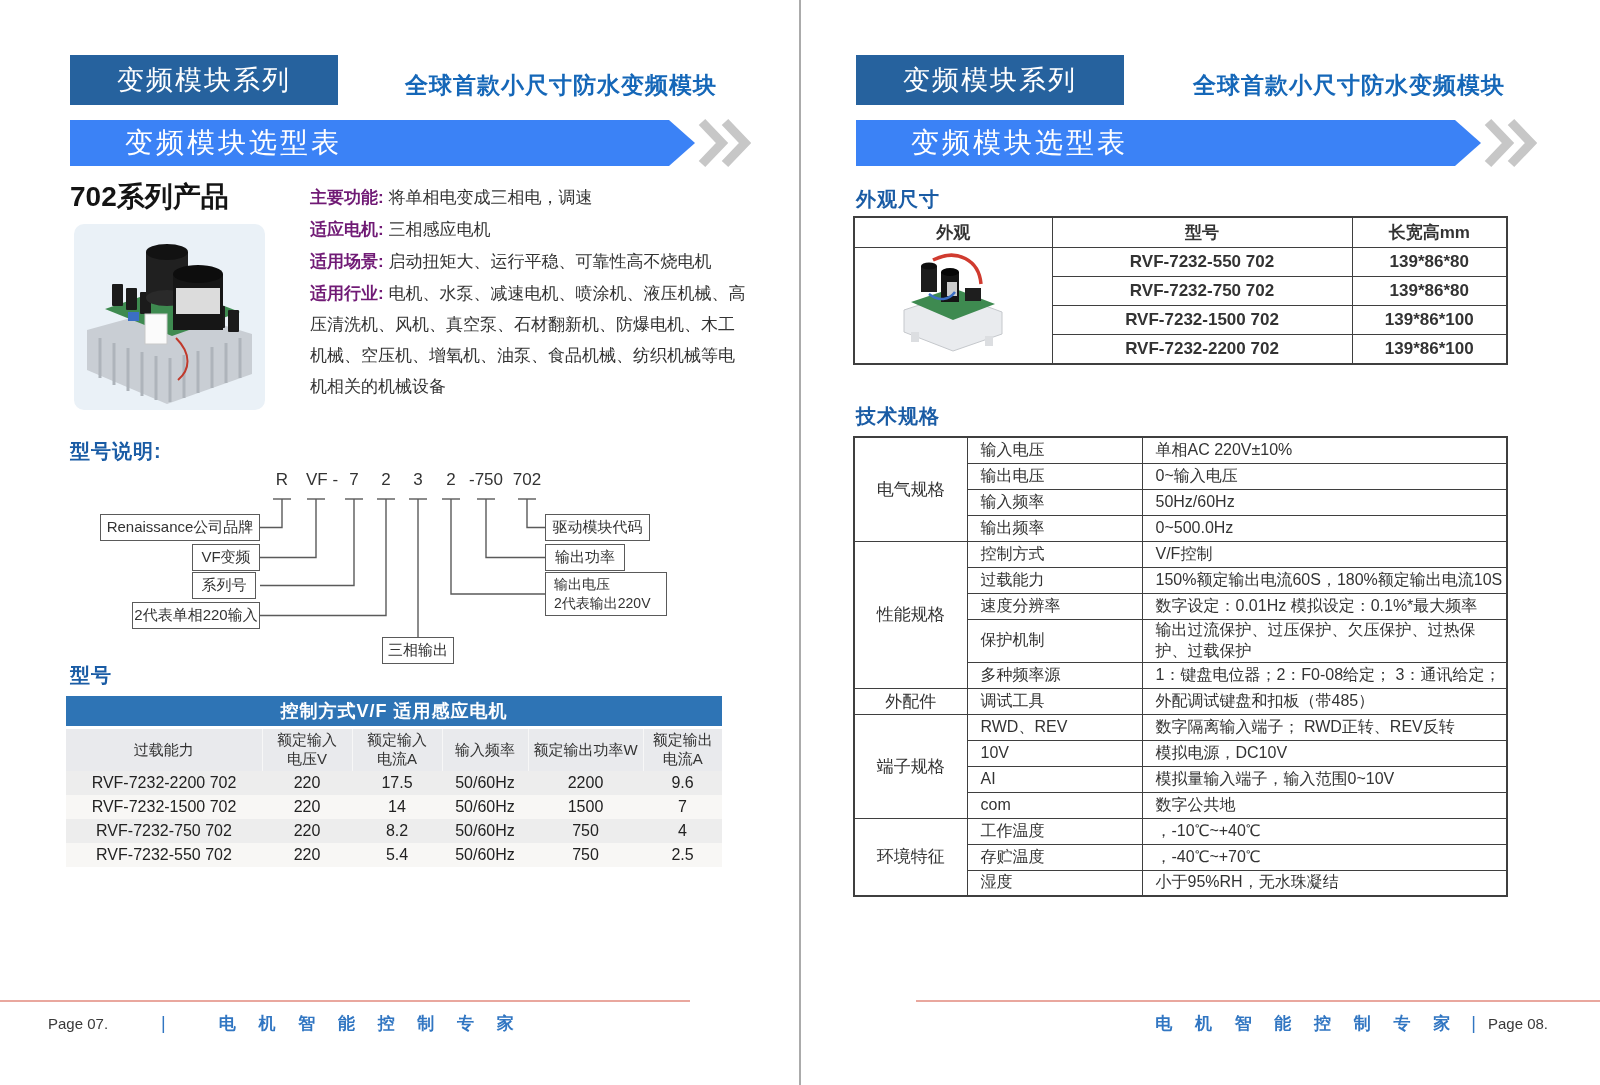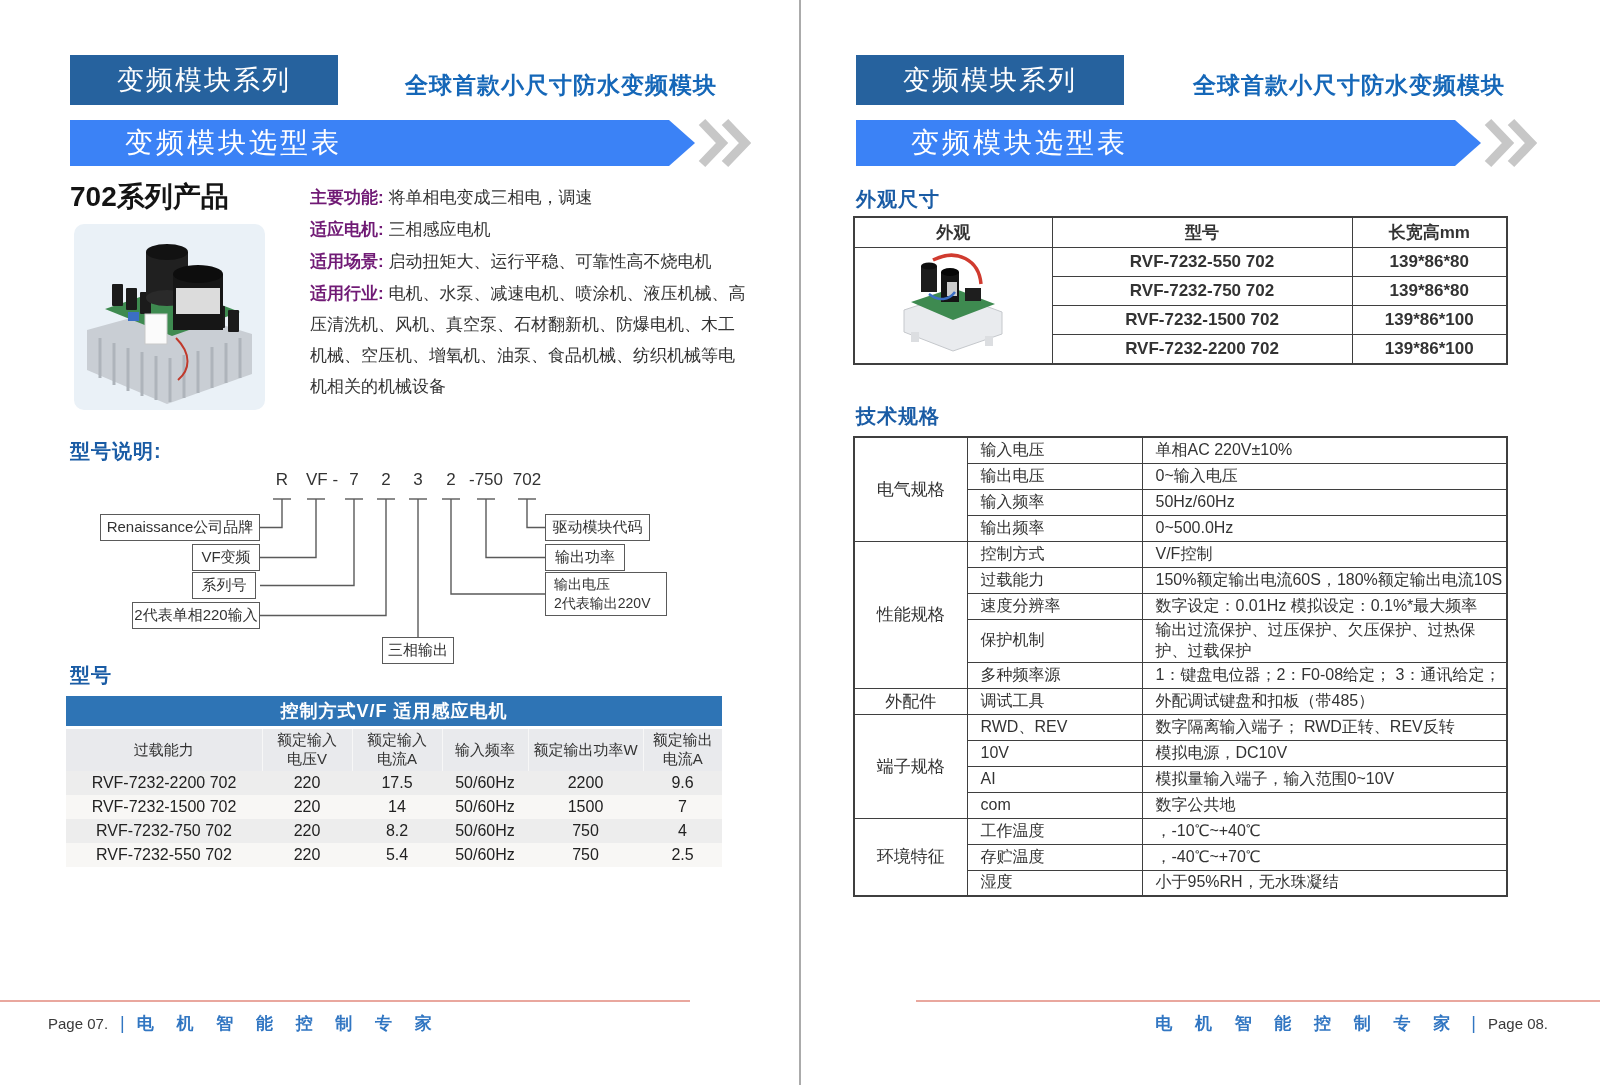--- a/index.html
+++ b/index.html
@@ -220,21 +220,21 @@
           <td>220</td>
           <td>5.4</td>
           <td>50/60Hz</td>
           <td>750</td>
           <td>2.5</td>
       </tr>
     </tbody>
   </table>
 
   <div class="footer-line" style="left:0; width:690px;"></div>
-  <div class="footer" style="left:48px;">
+  <div class="footer" style="left:48px;gap:41px;">
     <span>Page 07.</span>
     <span class="bar">|</span>
     <span class="fslogan">电 机 智 能 控 制 专 家</span>
   </div>
 </div>
 
 <div class="page" id="pageR">
 
   <div class="badge" style="left:55px;">变频模块系列</div>
   <div class="slogan" style="left:392px;">全球首款小尺寸防水变频模块</div>

